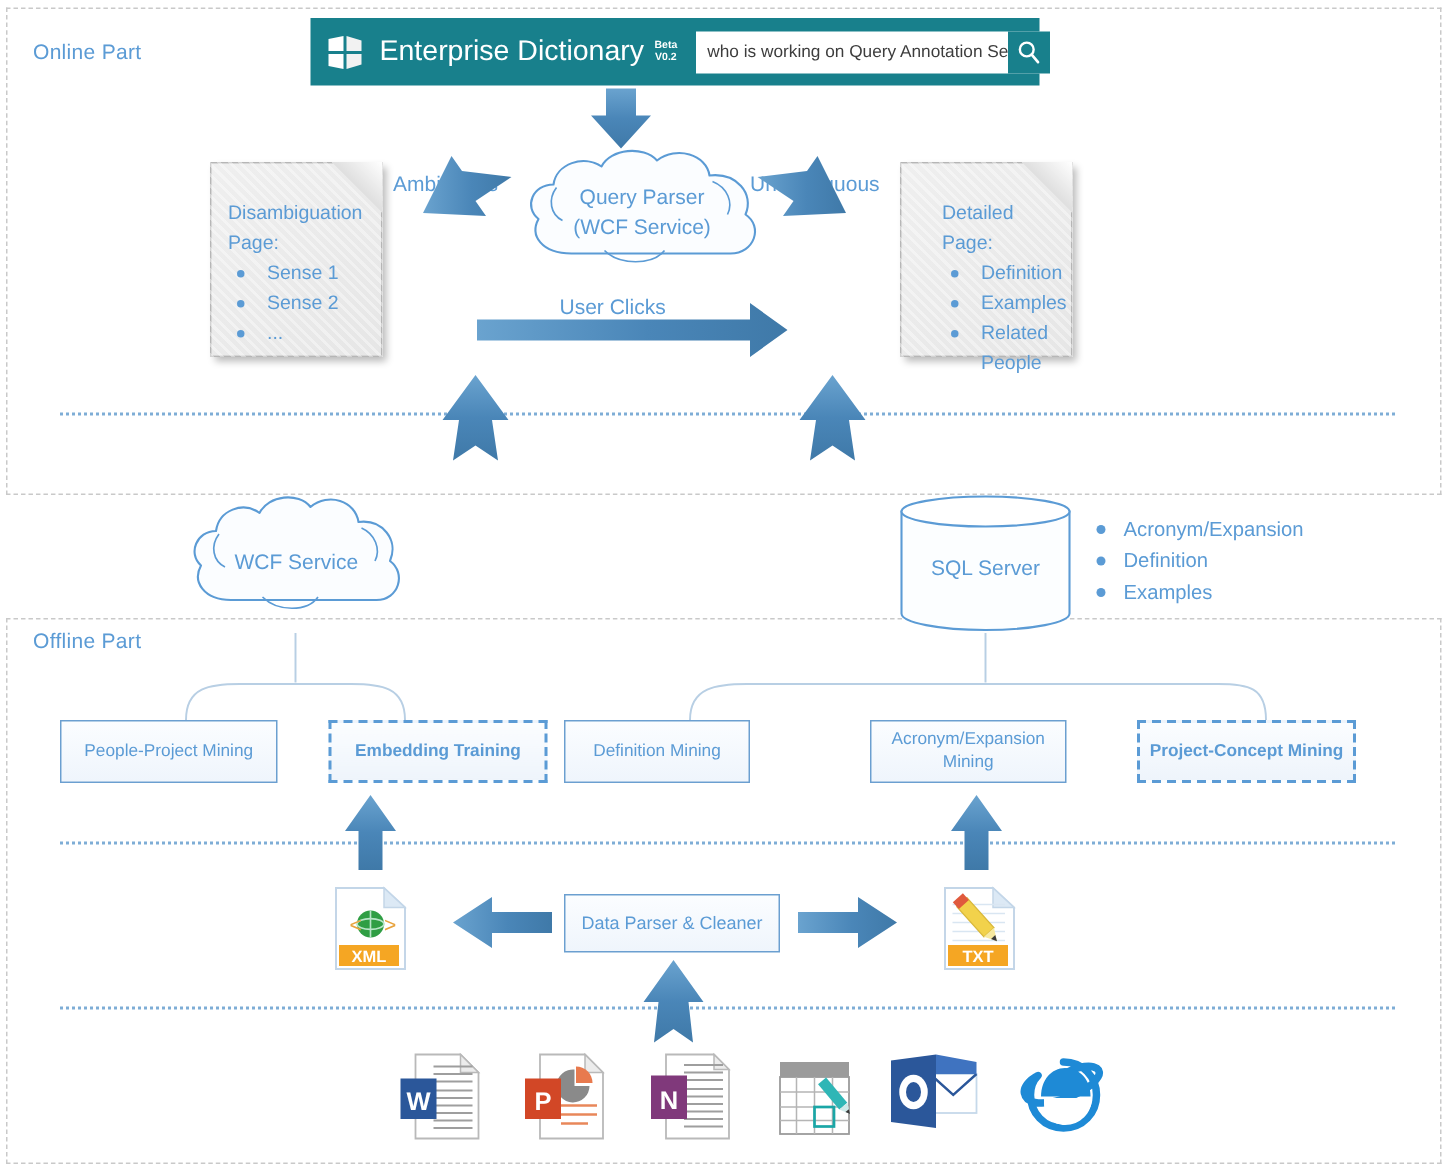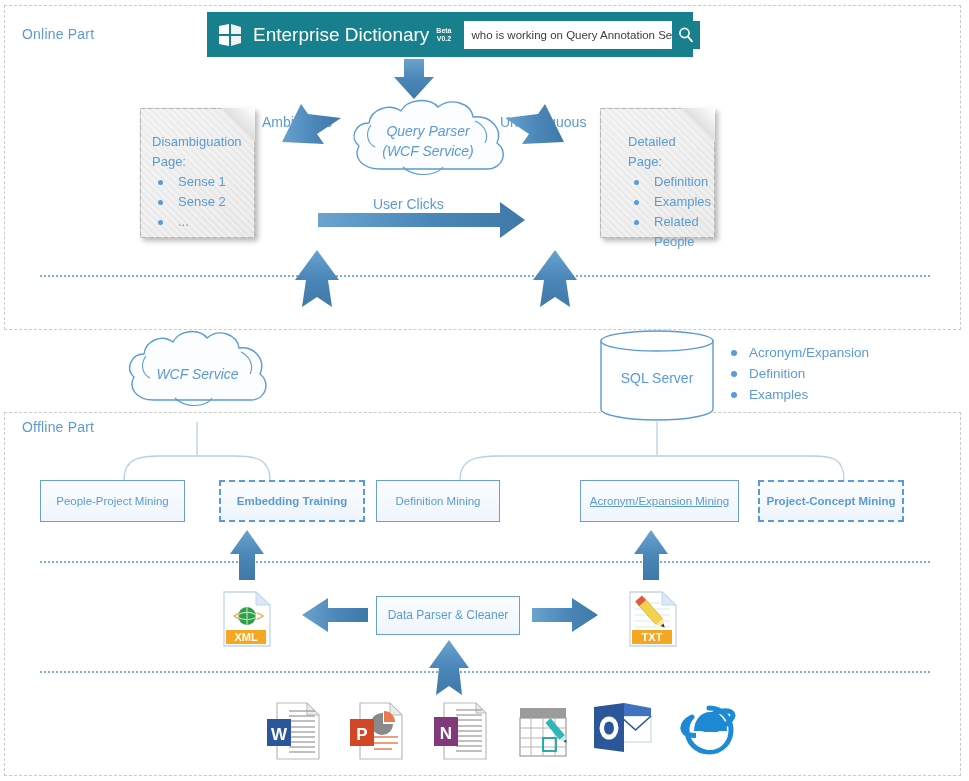--- a/index.html
+++ b/index.html
@@ -35,21 +35,21 @@
      clip-path:polygon(100% 0,0 0,100% 100%);}
   .doc .body{position:relative;padding:24px 10px 8px 12px;color:#5b9bd5;font-size:13px;line-height:20px;}
   .doc ul{margin:0;padding:0;list-style:none;}
   .doc li{position:relative;padding-left:26px;color:#5b9bd5;}
   .doc li:before{content:"";position:absolute;left:6px;top:8px;width:5px;height:5px;border-radius:50%;background:#5b9bd5;}
   .doc li.cont:before{display:none;}
 
   
   .cloudwrap{position:absolute;}
   .cloudwrap svg{display:block;overflow:visible;}
-  .cloudtext{position:absolute;width:100%;text-align:center;color:#5b9bd5;font-size:14px;line-height:20px;font-style:italic;}
+  .cloudtext{position:absolute;width:100%;text-align:center;color:#5b9bd5;font-size:14px;line-height:20px;}
 
   
   .cyl{position:absolute;}
   .cyltext{position:absolute;width:100%;text-align:center;color:#5b9bd5;font-size:14px;}
 
   
   .blist{position:absolute;color:#5b9bd5;font-size:13.5px;line-height:21px;}
   .blist div{position:relative;padding-left:20px;white-space:nowrap;}
   .blist div:before{content:"";position:absolute;left:2px;top:8px;width:6px;height:6px;border-radius:50%;background:#5b9bd5;}
 
@@ -184,21 +184,21 @@
 
   <div class="blist" style="left:729px;top:342px;">
     <div>Acronym/Expansion</div>
     <div>Definition</div>
     <div>Examples</div>
   </div>
 
   <div class="pbox solid" style="left:40px;top:480px;width:145px;height:42px;">People-Project Mining</div>
   <div class="pbox dashed" style="left:219px;top:480px;width:146px;height:42px;">Embedding Training</div>
   <div class="pbox solid" style="left:376px;top:480px;width:124px;height:42px;">Definition Mining</div>
-  <div class="pbox solid" style="left:580px;top:480px;width:159px;height:42px;text-decoration:underline;">Acronym/Expansion Mining</div>
+  <div class="pbox solid" style="left:580px;top:480px;width:131px;height:42px;">Acronym/Expansion Mining</div>
   <div class="pbox solid" style="left:376px;top:596px;width:144px;height:39px;font-size:12px;">Data Parser &amp; Cleaner</div>
 
   <div class="pbox dashed" style="left:758px;top:480px;width:146px;height:42px;">Project-Concept Mining</div>
 
   <div class="fico" style="left:222px;top:590px;">
     <svg width="50" height="58" viewBox="0 0 50 58" aria-hidden="true">
       <path d="M2 2 H34 L48 15 V56 H2 Z" fill="#ffffff" stroke="#c3d6e8" stroke-width="1.3"></path>
       <path d="M34 2 L48 15 H34 Z" fill="#dce9f5" stroke="#c3d6e8" stroke-width="1"></path>
       <circle cx="25" cy="26" r="9" fill="#2f9e44"></circle>
       <ellipse cx="25" cy="26" rx="9" ry="3.6" fill="none" stroke="#b7e4c7" stroke-width="1.1"></ellipse>

